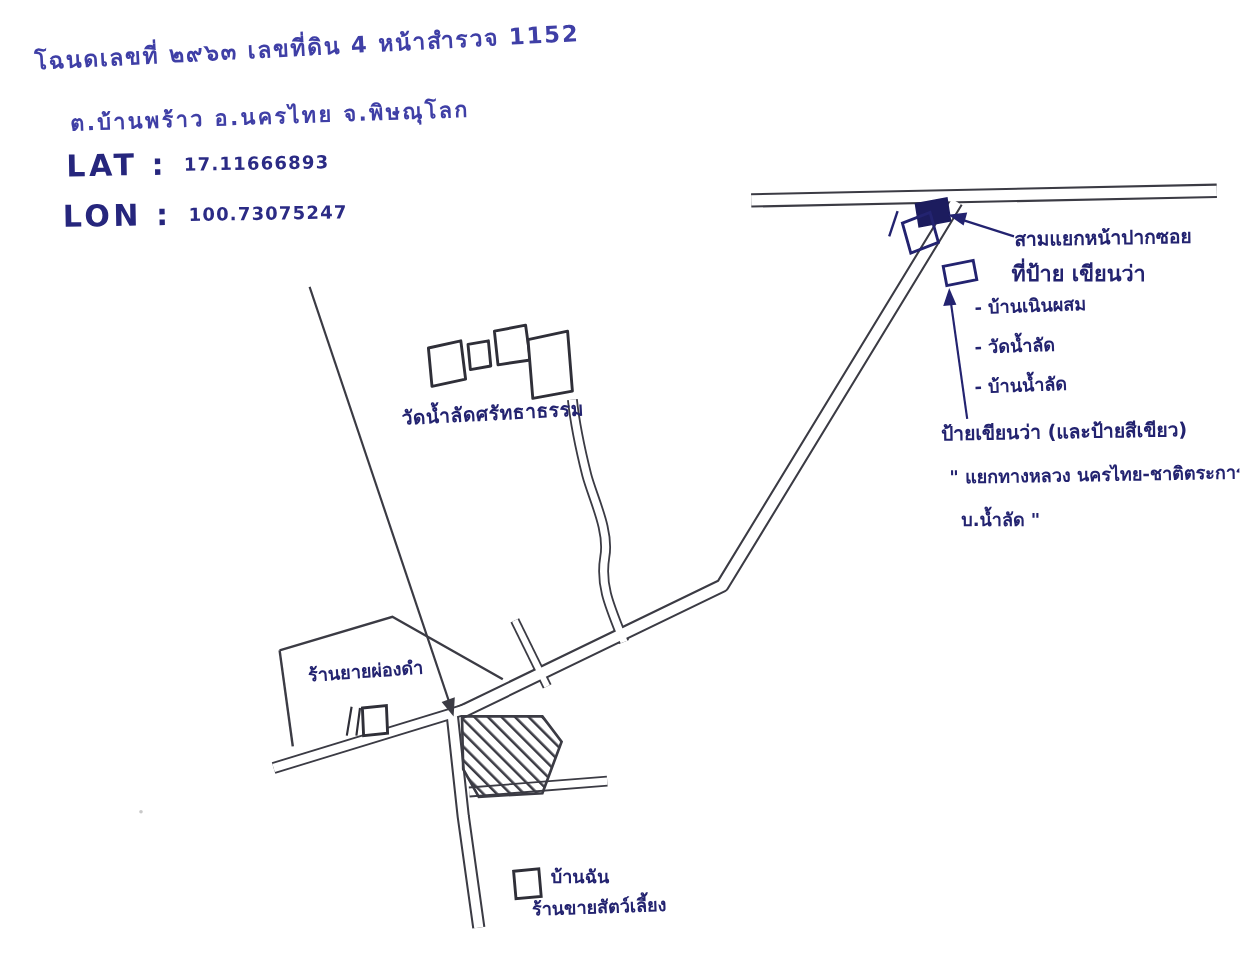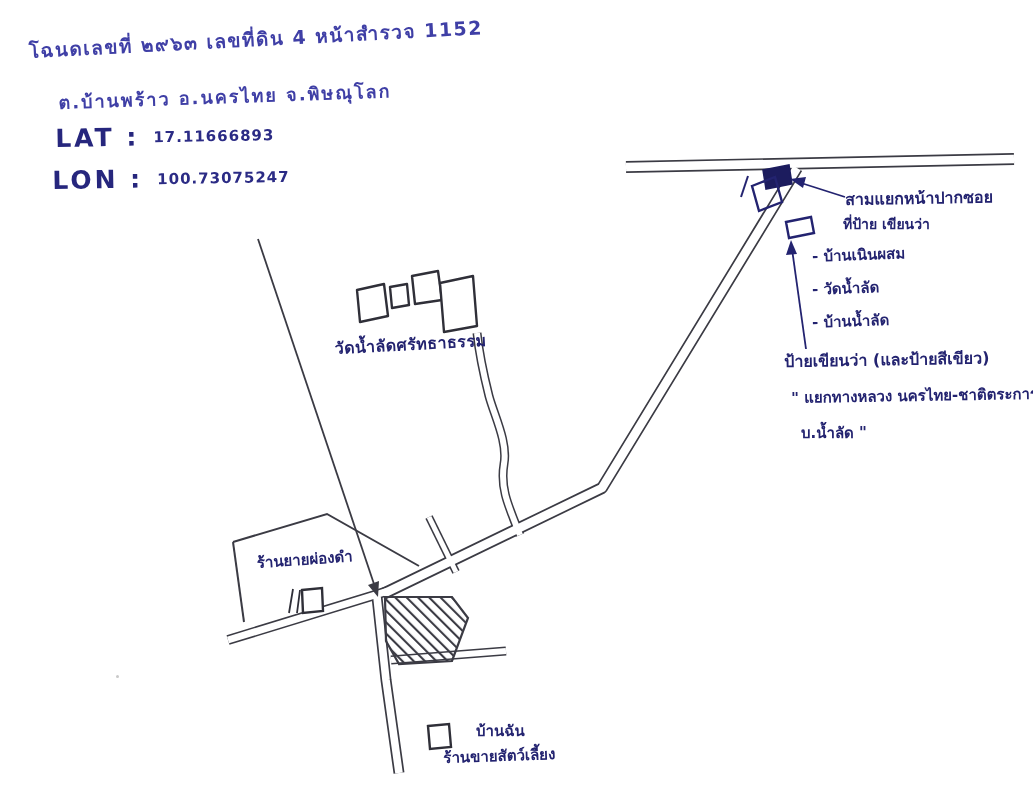--- a/index.html
+++ b/index.html
@@ -13,24 +13,24 @@
   .ink-navy{color:#232370;}
   .deed{left:28px;top:36px;font-size:19px;letter-spacing:1.5px;transform:rotate(-3deg);font-weight:600;}
   .addr{left:58px;top:88px;font-size:18px;letter-spacing:2px;transform:rotate(-2deg);font-weight:600;}
   .coordrow{display:flex;align-items:center;gap:14px;}
   .coord-key{font-size:25px;letter-spacing:3px;color:#26267d;font-weight:600;}
   .coord-val{font-size:15px;font-weight:700;color:#2b2b85;letter-spacing:1px;}
   .lat{left:55px;top:124px;transform:rotate(-1deg);}
   .lon{left:52px;top:166px;transform:rotate(-1deg);}
   .temple{left:334px;top:336px;font-size:16px;font-weight:600;transform:rotate(-3deg);letter-spacing:0.5px;}
   .shop{left:256px;top:551px;font-size:15px;font-weight:600;transform:rotate(-4deg);}
-  .house{left:476px;top:719px;font-size:15px;font-weight:600;}
+  .house{left:459px;top:719px;font-size:15px;font-weight:600;}
   .petshop{left:443px;top:746px;font-size:15px;font-weight:600;transform:rotate(-2deg);}
   .jnote1{left:845px;top:187px;font-size:16px;font-weight:600;transform:rotate(-1deg);}
-  .jnote2{left:843px;top:213px;font-size:14px;font-weight:600;text-align:right;}
+  .jnote2{left:843px;top:213px;font-size:18px;font-weight:600;text-align:right;}
   .signlist{left:812px;top:243px;font-size:15px;font-weight:600;}
   .signlist div{margin-bottom:9px;transform:rotate(-2deg);}
   .gnote{left:784px;top:349px;font-size:16px;font-weight:600;transform:rotate(-1deg);}
   .quote1{left:791px;top:386px;font-size:15px;font-weight:600;transform:rotate(-1deg);}
   .quote2{left:801px;top:421px;font-size:15px;font-weight:600;}
   .speck{position:absolute;left:116px;top:675px;width:3px;height:3px;border-radius:50%;background:#c9c9c9;}
 </style>
 </head>
 <body>
 

